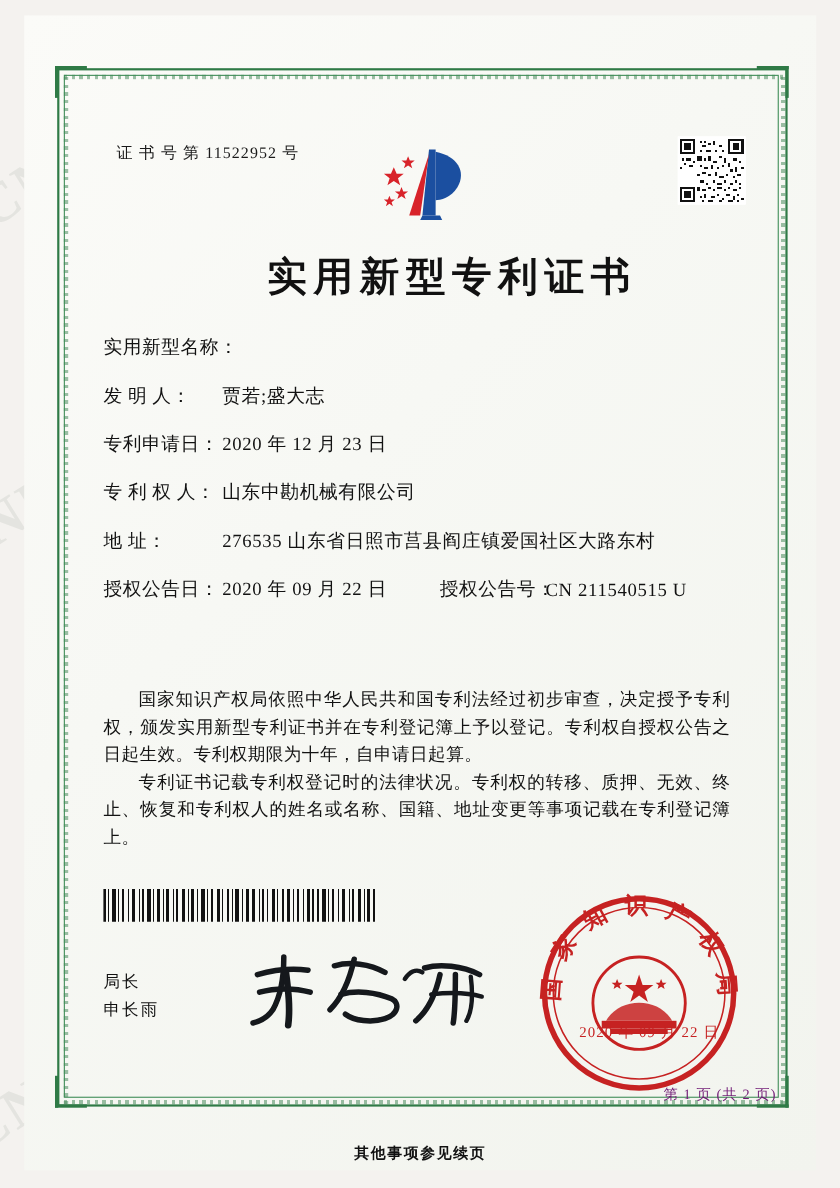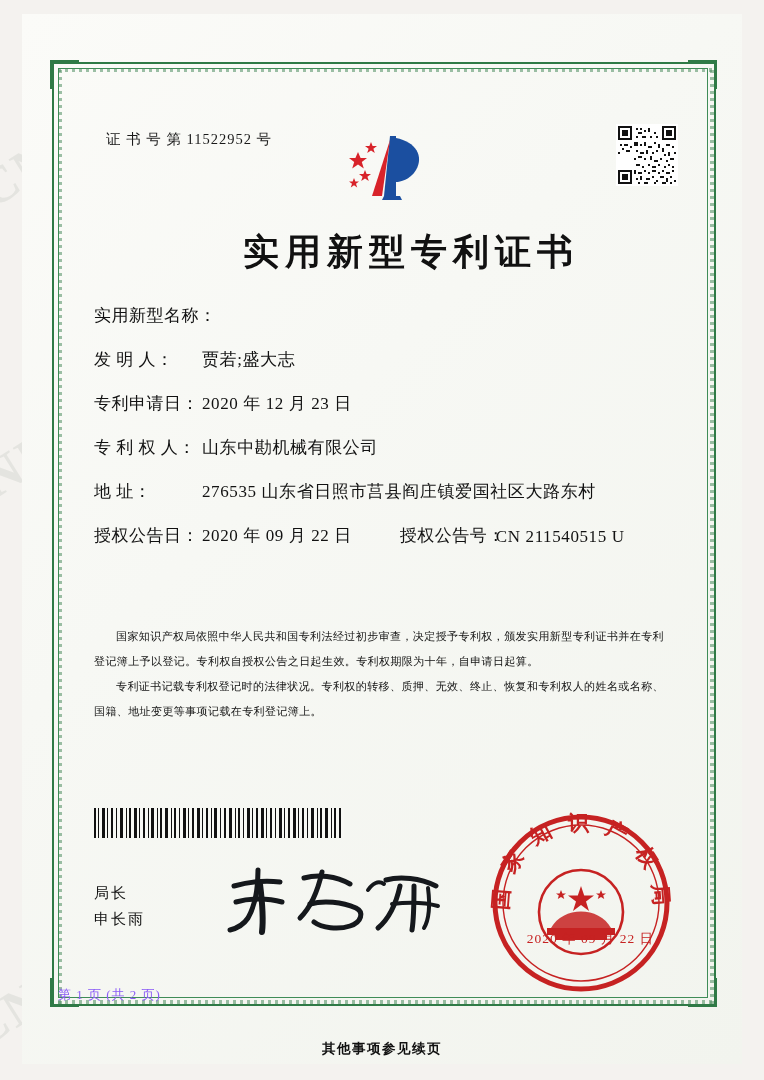--- a/index.html
+++ b/index.html
@@ -89,21 +89,21 @@
   .frow{display:flex;align-items:baseline;margin-bottom:21px;}
   .flabel{width:108px;flex:none;letter-spacing:0.5px;white-space:nowrap;}
   .fvalue{letter-spacing:0.6px;}
   .frow.two .fvalue{margin-right:0;}
   .fcol2{margin-left:48px;display:flex;align-items:flex-end;}
   .fcol2 .flabel{width:96px;}
 
   .para{
     position:absolute;left:36px;top:556px;width:570px;
     font-family:"Liberation Serif","DejaVu Serif",serif;
-    font-size:11px;line-height:25px;color:#121212;
+    font-size:16px;line-height:25px;color:#121212;
     text-align:justify;letter-spacing:0.4px;
   }
   .para p{margin:0;text-indent:2em;}
 
   
   .barcode{position:absolute;left:36px;top:740px;width:250px;height:30px;}
   .barcode svg{display:block;}
 
   .signer{
     position:absolute;left:36px;top:812px;
@@ -116,23 +116,23 @@
   
   .seal{
     position:absolute;right:30px;top:740px;width:190px;height:190px;
   }
   .seal-date{
     position:absolute;right:52px;top:862px;
     font-family:"Liberation Serif","DejaVu Serif",serif;
     font-size:13.5px;color:#c62222;letter-spacing:1px;
   }
   .pageno{
-    position:absolute;left:0;top:918px;width:648px;text-align:left;
-    font-family:"Liberation Serif","DejaVu Serif",serif;
-    font-size:13px;color:#8b5cf6;letter-spacing:1px;
+    position:absolute;left:0;top:918px;width:648px;text-align:right;
+    font-family:"Liberation Serif","DejaVu Serif",serif;
+    font-size:13px;color:#701a75;letter-spacing:1px;
   }
   .footnote{
     position:absolute;left:0;top:1040px;width:764px;text-align:center;
     font-family:"Liberation Serif","DejaVu Serif",serif;
     font-size:13.5px;color:#111;letter-spacing:1.5px;font-weight:600;
     z-index:3;
   }
 </style>
 </head>
 <body>

